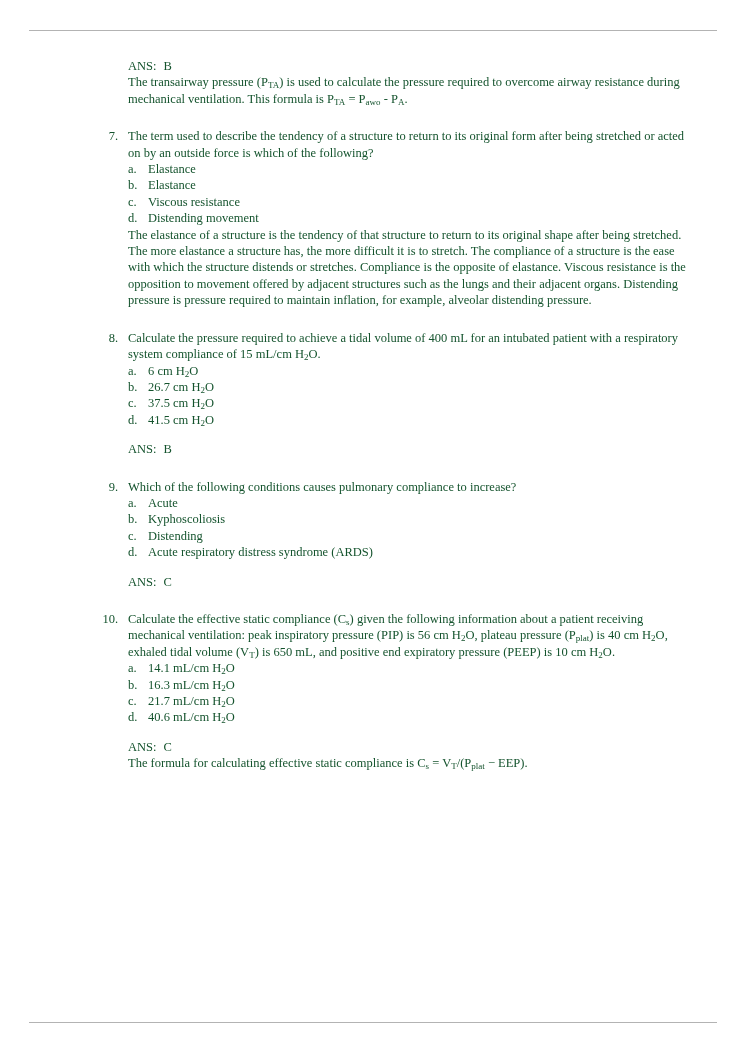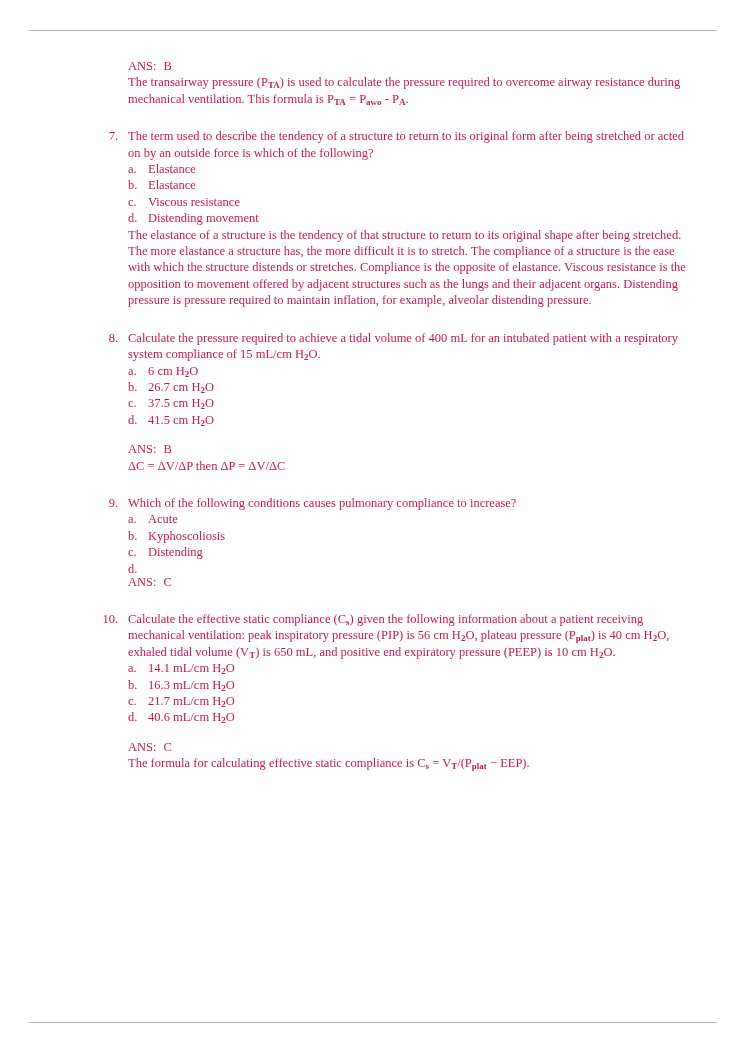--- a/index.html
+++ b/index.html
@@ -4,21 +4,21 @@
 <style>
   html, body { margin: 0; padding: 0; background: #ffffff; }
   .page {
     position: relative;
     width: 746px;
     height: 1055px;
     background: #ffffff;
     font-family: "Liberation Serif", serif;
     font-size: 12.5px;
     line-height: 16.4px;
-    color: #be185d;
+    color: #14532d;
     overflow: hidden;
   }
   .rule {
     position: absolute;
     left: 29px;
     right: 29px;
     border: 0;
     border-top: 1px solid #b3b3b3;
     margin: 0;
   }
@@ -41,21 +41,20 @@
   }
   .option { position: relative; padding-left: 20px; }
   .opt-letter { position: absolute; left: 0; }
   .ans-line { margin-top: 13px; }
   .ans-letter { margin-left: 7px; }
   .rationale { margin: 0; }
   sub {
     font-size: 9px;
     line-height: 0;
     vertical-align: -2px;
-    font-weight: bold;
   }
 </style>
 </head>
 <body>
 
 <div class="page">
   <hr class="rule rule-top">
   <div class="content" id="content">
       <div class="answer-block">
         <div class="ans-line"><span class="ans-label">ANS:</span><span class="ans-letter">B</span></div>
@@ -69,28 +68,27 @@
         <div class="option"><span class="opt-letter">d.</span><span class="opt-text">Distending movement</span></div>
         <div class="rationale">The elastance of a structure is the tendency of that structure to return to its original shape after being stretched. The more elastance a structure has, the more difficult it is to stretch. The compliance of a structure is the ease with which the structure distends or stretches. Compliance is the opposite of elastance. Viscous resistance is the opposition to movement offered by adjacent structures such as the lungs and their adjacent organs. Distending pressure is pressure required to maintain inflation, for example, alveolar distending pressure.</div>
       </div>
       <div class="question">
         <div class="stem"><span class="qnum">8.</span>Calculate the pressure required to achieve a tidal volume of 400 mL for an intubated patient with a respiratory system compliance of 15 mL/cm H<sub>2</sub>O.</div>
         <div class="option"><span class="opt-letter">a.</span><span class="opt-text">6 cm H<sub>2</sub>O</span></div>
         <div class="option"><span class="opt-letter">b.</span><span class="opt-text">26.7 cm H<sub>2</sub>O</span></div>
         <div class="option"><span class="opt-letter">c.</span><span class="opt-text">37.5 cm H<sub>2</sub>O</span></div>
         <div class="option"><span class="opt-letter">d.</span><span class="opt-text">41.5 cm H<sub>2</sub>O</span></div>
         <div class="ans-line"><span class="ans-label">ANS:</span><span class="ans-letter">B</span></div>
-        <div class="rationale">ΔC = ΔV/ΔP then ΔP = ΔV/ΔC</div>
       </div>
       <div class="question">
         <div class="stem"><span class="qnum">9.</span>Which of the following conditions causes pulmonary compliance to increase?</div>
         <div class="option"><span class="opt-letter">a.</span><span class="opt-text">Acute</span></div>
         <div class="option"><span class="opt-letter">b.</span><span class="opt-text">Kyphoscoliosis</span></div>
         <div class="option"><span class="opt-letter">c.</span><span class="opt-text">Distending</span></div>
-        <div class="option"><span class="opt-letter">d.</span></div>
+        <div class="option"><span class="opt-letter">d.</span><span class="opt-text">Acute respiratory distress syndrome (ARDS)</span></div>
         <div class="ans-line"><span class="ans-label">ANS:</span><span class="ans-letter">C</span></div>
       </div>
       <div class="question">
         <div class="stem"><span class="qnum">10.</span>Calculate the effective static compliance (C<sub>s</sub>) given the following information about a patient receiving mechanical ventilation: peak inspiratory pressure (PIP) is 56 cm H<sub>2</sub>O, plateau pressure (P<sub>plat</sub>) is 40 cm H<sub>2</sub>O, exhaled tidal volume (V<sub>T</sub>) is 650 mL, and positive end expiratory pressure (PEEP) is 10 cm H<sub>2</sub>O.</div>
         <div class="option"><span class="opt-letter">a.</span><span class="opt-text">14.1 mL/cm H<sub>2</sub>O</span></div>
         <div class="option"><span class="opt-letter">b.</span><span class="opt-text">16.3 mL/cm H<sub>2</sub>O</span></div>
         <div class="option"><span class="opt-letter">c.</span><span class="opt-text">21.7 mL/cm H<sub>2</sub>O</span></div>
         <div class="option"><span class="opt-letter">d.</span><span class="opt-text">40.6 mL/cm H<sub>2</sub>O</span></div>
         <div class="ans-line"><span class="ans-label">ANS:</span><span class="ans-letter">C</span></div>
         <div class="rationale">The formula for calculating effective static compliance is C<sub>s</sub> = V<sub>T</sub>/(P<sub>plat</sub> − EEP).</div>

